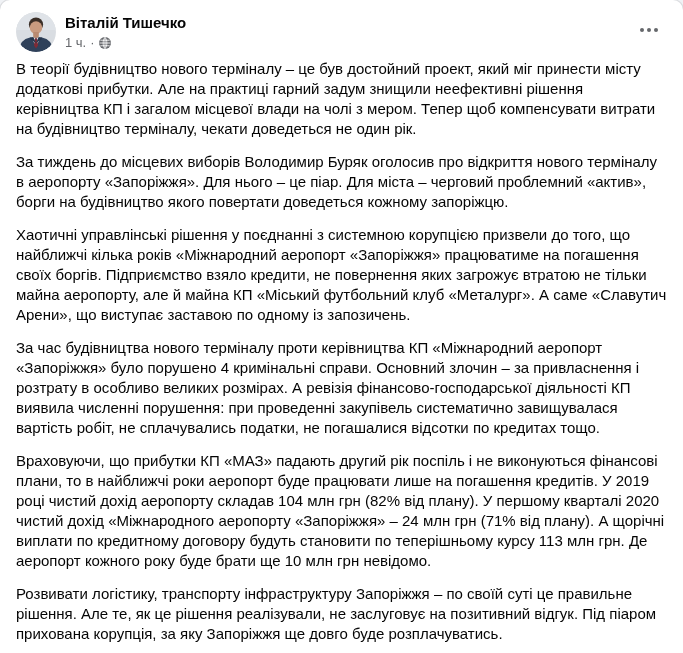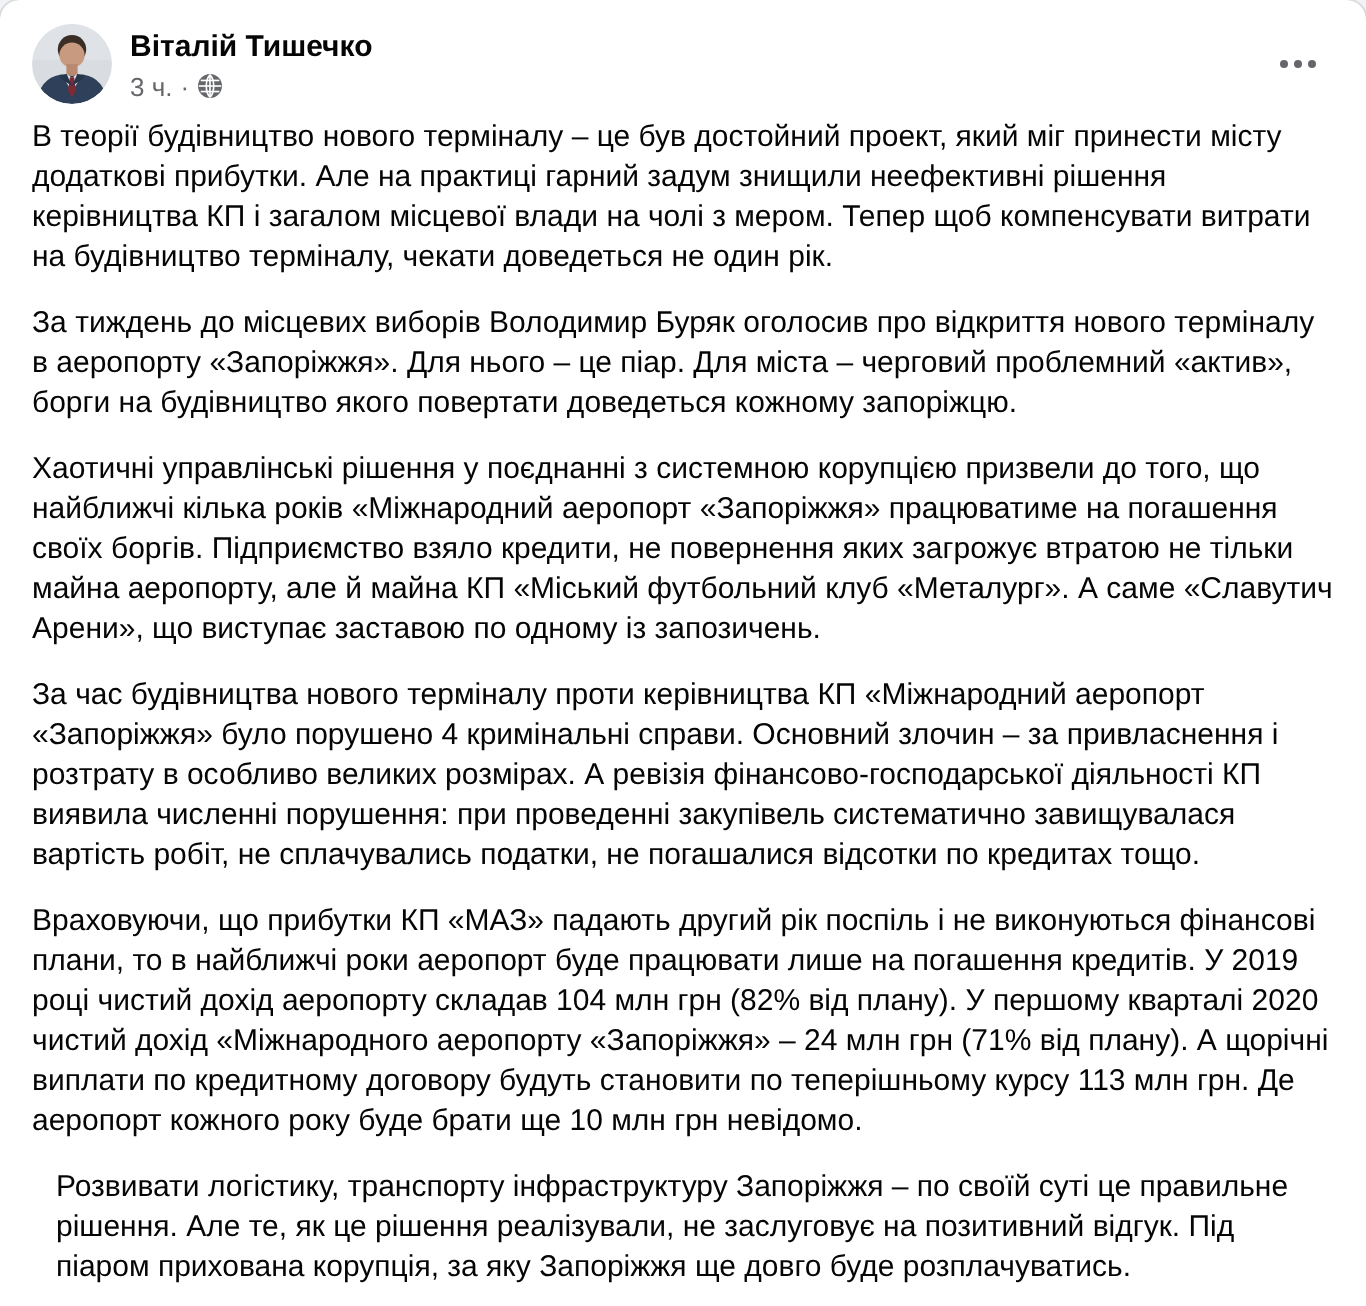--- a/index.html
+++ b/index.html
@@ -14,21 +14,21 @@
   .card {
     box-sizing: border-box;
     width: 683px;
     height: 670px;              
     background: #ffffff;
     border-radius: 10px;
     box-shadow: 0 0 0 1px rgba(0,0,0,.08), 0 1px 2px rgba(0,0,0,.12);
   }
   .post-header {
     display: flex;
-    align-items: center;
+    align-items: flex-start;
     padding: 12px 16px 0 16px;
   }
   .avatar {
     width: 40px;
     height: 40px;
     border-radius: 50%;
     overflow: hidden;
     flex: 0 0 auto;
     cursor: pointer;
     box-shadow: inset 0 0 0 1px rgba(0,0,0,.06);
@@ -84,21 +84,21 @@
     padding: 7px 16px 16px 16px;
     font-size: 15px;
     line-height: 20px;
     color: #050505;
     word-wrap: break-word;
   }
   .post-text p {
     margin: 0 0 13px 0;
     white-space: pre-wrap;
   }
-  .post-text p:last-child { margin-bottom: 0; margin-left: 12px; }
+  .post-text p:last-child { margin-bottom: 0; }
 </style>
 </head>
 <body>
 
 <div class="card">
 
   <div class="post-header">
 
     <div class="avatar">
       <svg width="40" height="40" viewBox="0 0 40 40">
@@ -125,21 +125,21 @@
 
           <path d="M14 25.4 L17.4 25 L20 31 L14.5 27.5 Z" fill="#26364c"></path>
           <path d="M26 25.4 L22.6 25 L20 31 L25.5 27.5 Z" fill="#26364c"></path>
         </g>
       </svg>
     </div>
 
     <div class="header-info">
       <div class="author-name">Віталій Тишечко</div>
       <div class="post-meta">
-        <span>3 ч.</span>
+        <span>1 ч.</span>
         <span>·</span>
         <span class="globe">
           <svg width="12" height="12" viewBox="0 0 16 16">
             <circle cx="8" cy="8" r="8" fill="#65676B"></circle>
             <g stroke="#ffffff" stroke-width="1.1" fill="none">
               <path d="M0.5 8 H15.5"></path>
               <path d="M8 0.5 V15.5"></path>
               <path d="M8 0.5 C4.7 4 4.7 12 8 15.5"></path>
               <path d="M8 0.5 C11.3 4 11.3 12 8 15.5"></path>
               <path d="M1.8 4.3 H14.2"></path>

